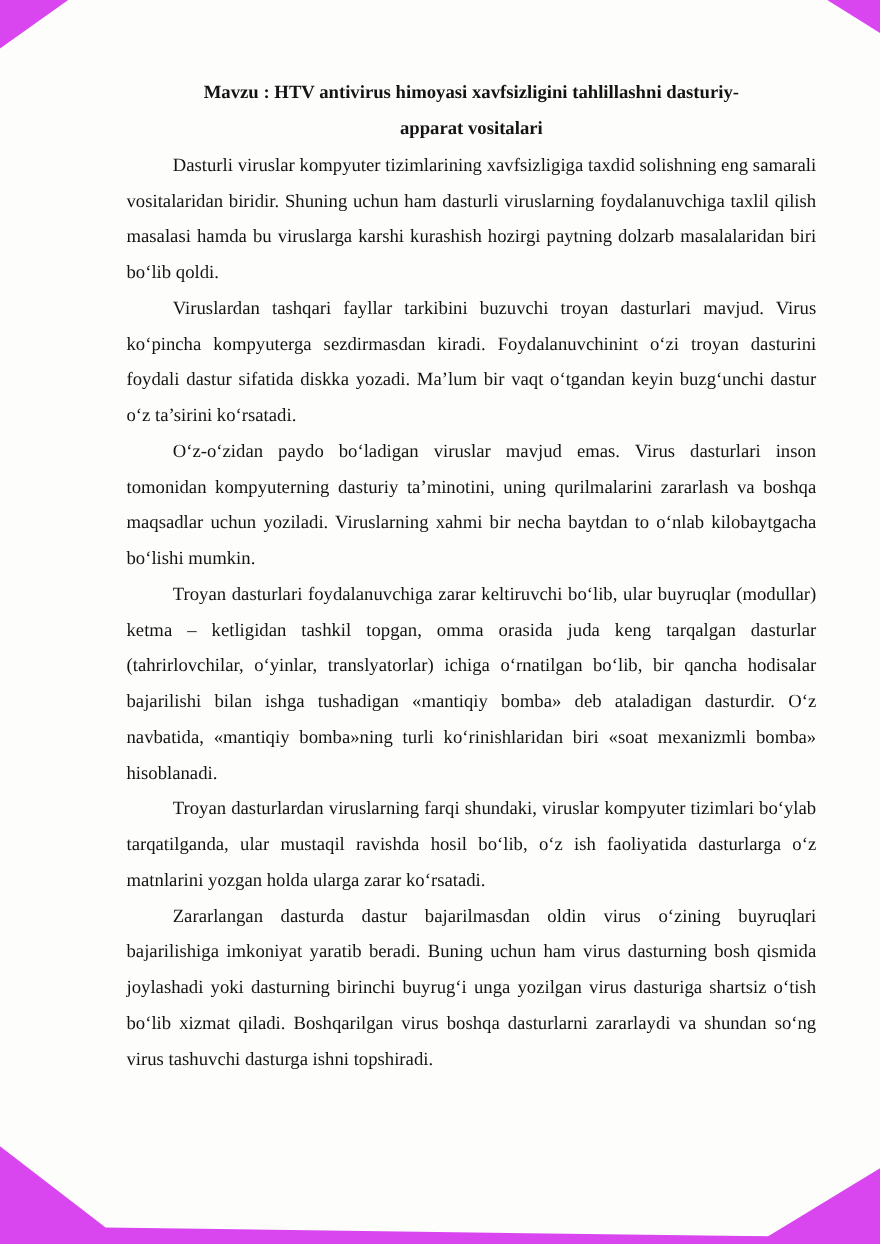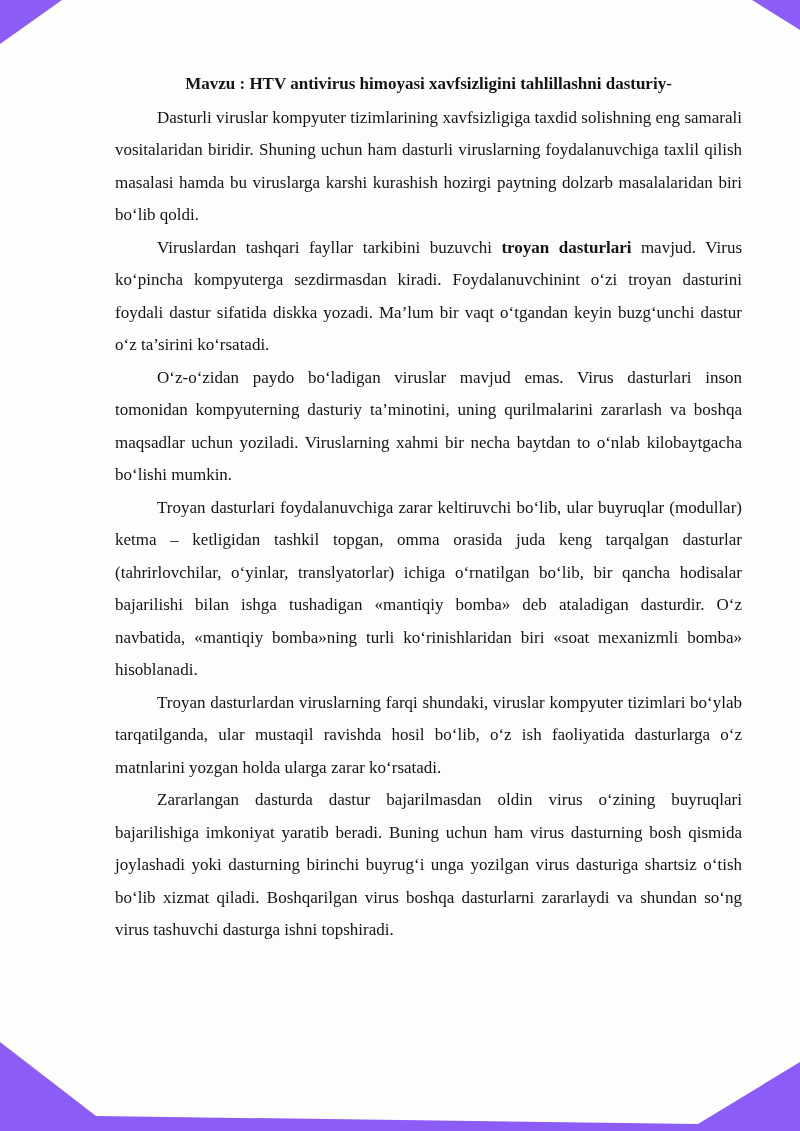--- a/index.html
+++ b/index.html
@@ -6,21 +6,21 @@
     margin: 0;
     padding: 0;
     width: 800px;
     height: 1131px;
     overflow: hidden;
   }
   .backdrop {
     position: relative;
     width: 800px;
     height: 1131px;
-    background: #8b5cf6;
+    background: #d946ef;
   }
   .page {
     position: absolute;
     inset: 0;
     background: #fdfdfc;
     clip-path: polygon(
       62px 0px,
       752px 0px,
       800px 30px,
       800px 1062px,
@@ -44,32 +44,33 @@
   .title {
     text-align: center;
     font-weight: bold;
     margin: 0 0 1px 0;
   }
   .para {
     margin: 0;
     text-indent: 42px;
   }
   .para b {
-    font-weight: bold;
+    font-weight: normal;
   }
 </style>
 </head>
 <body>
 
 <div class="backdrop">
   <div class="page">
     <div class="content">
 
       <div class="title">
         <div>Mavzu : HTV antivirus himoyasi xavfsizligini tahlillashni dasturiy-</div>
+        <div>apparat vositalari</div>
       </div>
 
       <p class="para"><span>Dasturli viruslar kompyuter tizimlarining xavfsizligiga taxdid solishning eng samarali vositalaridan biridir. Shuning uchun ham dasturli viruslarning foydalanuvchiga taxlil qilish masalasi hamda bu viruslarga karshi kurashish hozirgi paytning dolzarb masalalaridan biri bo‘lib qoldi.</span><b></b><span></span></p>
 
       <p class="para"><span>Viruslardan tashqari fayllar tarkibini buzuvchi </span><b>troyan dasturlari</b><span> mavjud. Virus ko‘pincha kompyuterga sezdirmasdan kiradi. Foydalanuvchinint o‘zi troyan dasturini foydali dastur sifatida diskka yozadi. Ma’lum bir vaqt o‘tgandan keyin buzg‘unchi dastur o‘z ta’sirini ko‘rsatadi.</span></p>
 
       <p class="para"><span>O‘z-o‘zidan paydo bo‘ladigan viruslar mavjud emas. Virus dasturlari inson tomonidan kompyuterning dasturiy ta’minotini, uning qurilmalarini zararlash va boshqa maqsadlar uchun yoziladi. Viruslarning xahmi bir necha baytdan to o‘nlab kilobaytgacha bo‘lishi mumkin.</span><b></b><span></span></p>
 
       <p class="para"><span>Troyan dasturlari foydalanuvchiga zarar keltiruvchi bo‘lib, ular buyruqlar (modullar) ketma – ketligidan tashkil topgan, omma orasida juda keng tarqalgan dasturlar (tahrirlovchilar, o‘yinlar, translyatorlar) ichiga o‘rnatilgan bo‘lib, bir qancha hodisalar bajarilishi bilan ishga tushadigan «mantiqiy bomba» deb ataladigan dasturdir. O‘z navbatida, «mantiqiy bomba»ning turli ko‘rinishlaridan biri «soat mexanizmli bomba» hisoblanadi.</span><b></b><span></span></p>
 

